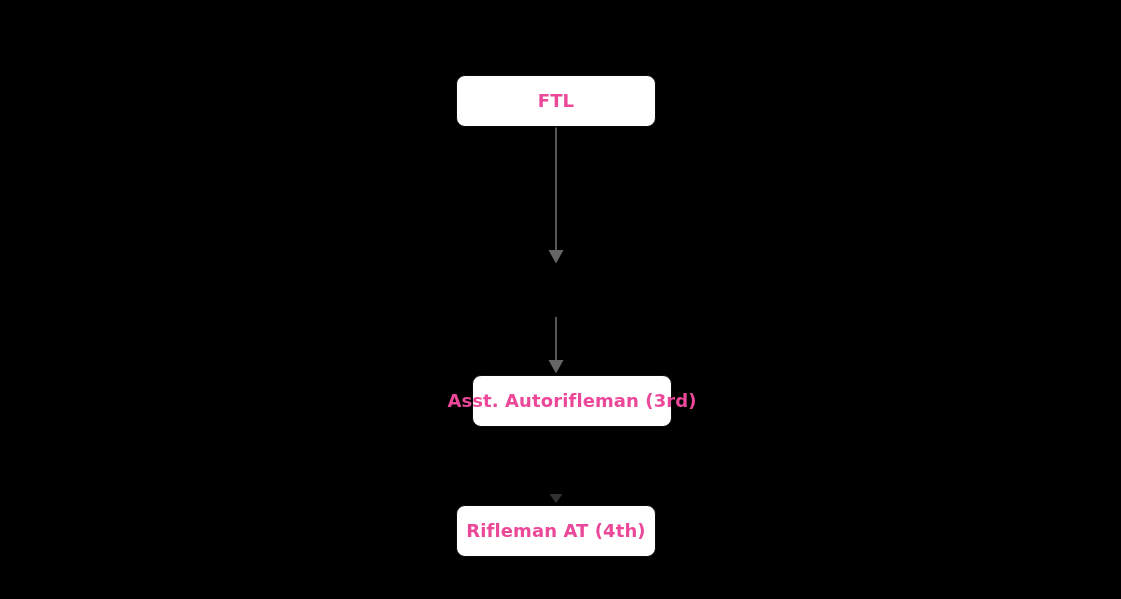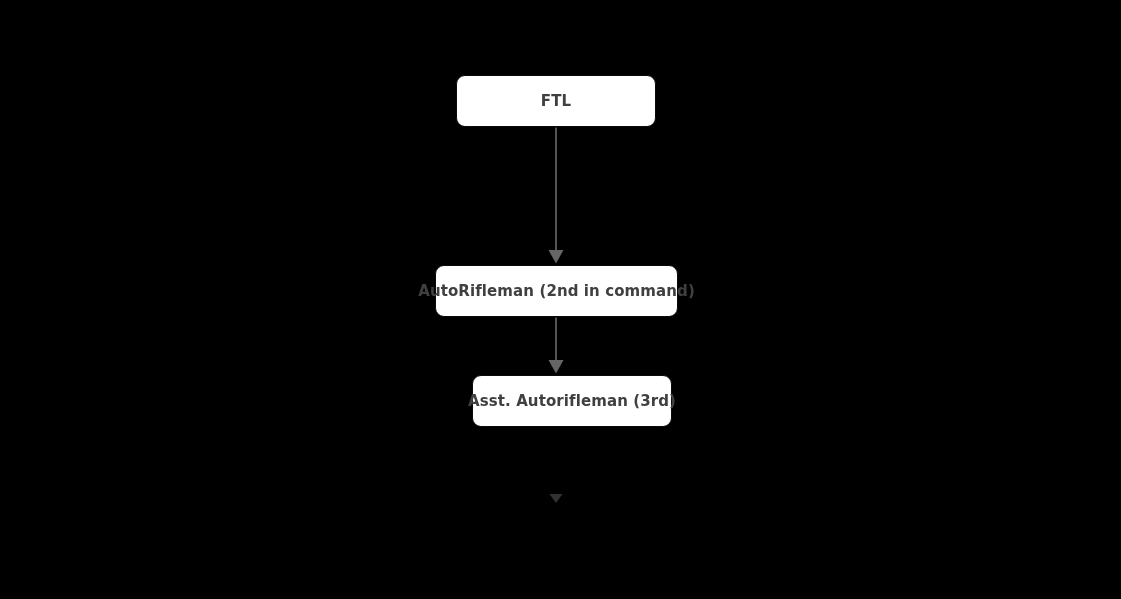--- a/index.html
+++ b/index.html
@@ -28,23 +28,23 @@
     background: #ffffff;
     border: 1px solid #0a0a0a;
     border-radius: 9px;
     box-sizing: border-box;
     display: flex;
     align-items: center;
     justify-content: center;
     box-shadow: 0 0 0 1px rgba(0,0,0,0.55);
   }
   .node-label {
-    font-size: 15px;
+    font-size: 18px;
     font-weight: 700;
-    color: #404040;
+    color: #ec4899;
     letter-spacing: 0.1px;
     white-space: nowrap;
     line-height: 1;
     text-align: center;
   }
 
   #node-ftl      { left: 456px; top: 75px;  width: 200px; height: 52px; }
   #node-auto     { left: 435px; top: 265px; width: 243px; height: 52px; }
   #node-asst     { left: 456px; top: 375px; width: 200px; height: 52px; margin-left: 16px; }
   #node-rifleman { left: 456px; top: 505px; width: 200px; height: 52px; }
@@ -93,22 +93,22 @@
 
     <g>
       <polygon class="edge-head-faint" points="549.5,494 562.5,494 556,503"></polygon>
     </g>
   </svg>
 
   <div id="node-ftl" class="node">
     <span class="node-label">FTL</span>
   </div>
 
-  <div id="node-auto" class="node">
-    <span class="node-label">AutoRifleman (2nd in command)</span>
-  </div>
 
   <div id="node-asst" class="node">
     <span class="node-label">Asst. Autorifleman (3rd)</span>
   </div>
 
+  <div id="node-rifleman" class="node">
+    <span class="node-label">Rifleman AT (4th)</span>
+  </div>
 
 </div>
 
 </body></html>

